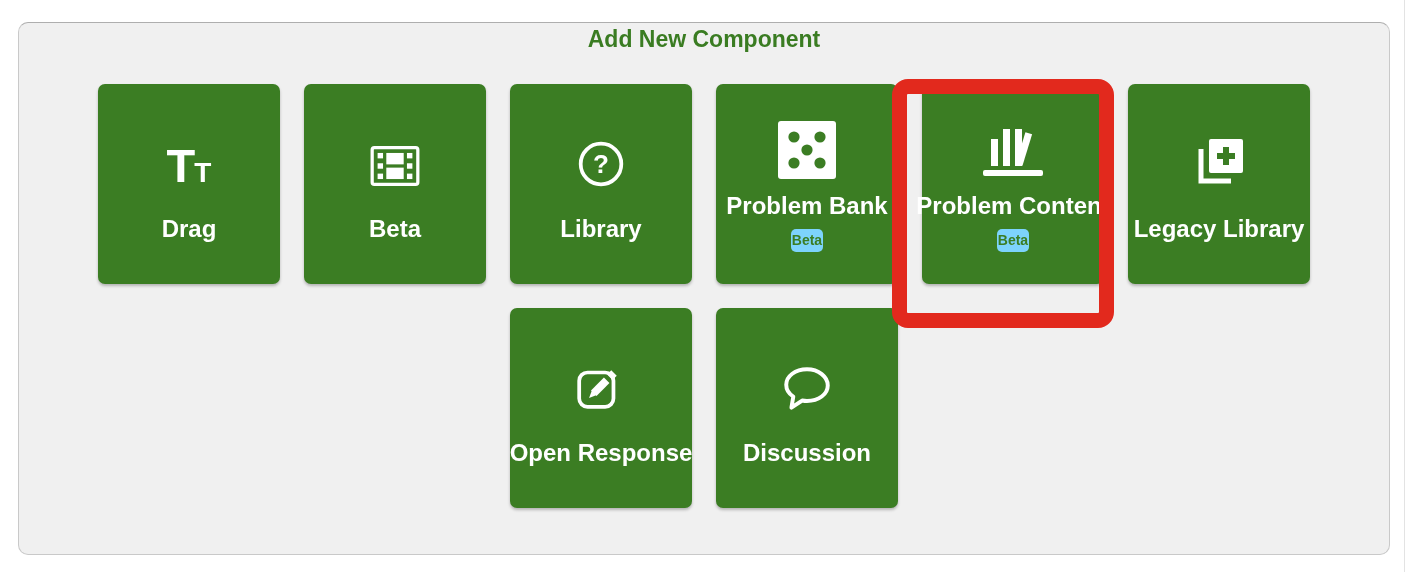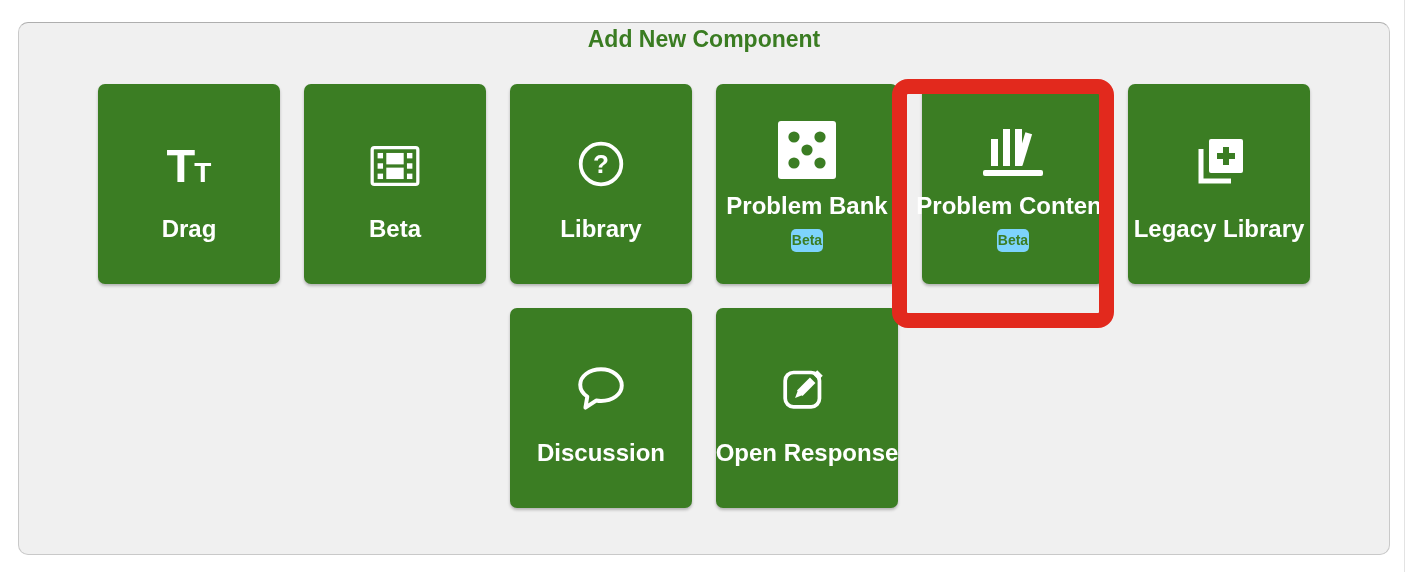--- a/index.html
+++ b/index.html
@@ -142,37 +142,37 @@
         </span>
         <span class="tile-label">Legacy Library</span>
       </button>
 
     </div>
 
     <div class="tile-row">
 
       <button class="tile">
         <span class="icon-box">
-          <svg width="54" height="48" viewBox="0 0 52 46">
-            <path d="M26 4 C14.8 4 6 10.6 6 19 c0 4.6 2.6 8.7 6.8 11.4 L11 41 l10.3 -6.9 c1.5 .3 3.1 .5 4.7 .5 c11.2 0 20 -6.6 20 -15 S37.2 4 26 4 Z" fill="none" stroke="#fff" stroke-width="3.8" stroke-linejoin="round"></path>
-          </svg>
-        </span>
-        <span class="tile-label">Discussion</span>
-      </button>
-
-      <button class="tile">
-        <span class="icon-box">
           <svg width="54" height="54" viewBox="0 0 52 52">
             <rect x="5" y="13" width="33" height="33" rx="8" fill="none" stroke="#fff" stroke-width="3.6"></rect>
             <path d="M19 33 L31.5 20.5" stroke="#fff" stroke-width="7.5"></path>
             <path d="M34.5 17.5 L38.5 13.5" stroke="#fff" stroke-width="7.5"></path>
             <path d="M14.5 37.5 l3 -8 5 5 Z" fill="#fff"></path>
           </svg>
         </span>
         <span class="tile-label">Open Response</span>
+      </button>
+
+      <button class="tile">
+        <span class="icon-box">
+          <svg width="54" height="48" viewBox="0 0 52 46">
+            <path d="M26 4 C14.8 4 6 10.6 6 19 c0 4.6 2.6 8.7 6.8 11.4 L11 41 l10.3 -6.9 c1.5 .3 3.1 .5 4.7 .5 c11.2 0 20 -6.6 20 -15 S37.2 4 26 4 Z" fill="none" stroke="#fff" stroke-width="3.8" stroke-linejoin="round"></path>
+          </svg>
+        </span>
+        <span class="tile-label">Discussion</span>
       </button>
 
 
     </div>
   </div>
 </div>
 
 <div class="highlight-box"></div>
 <div class="window-edge"></div>
 

